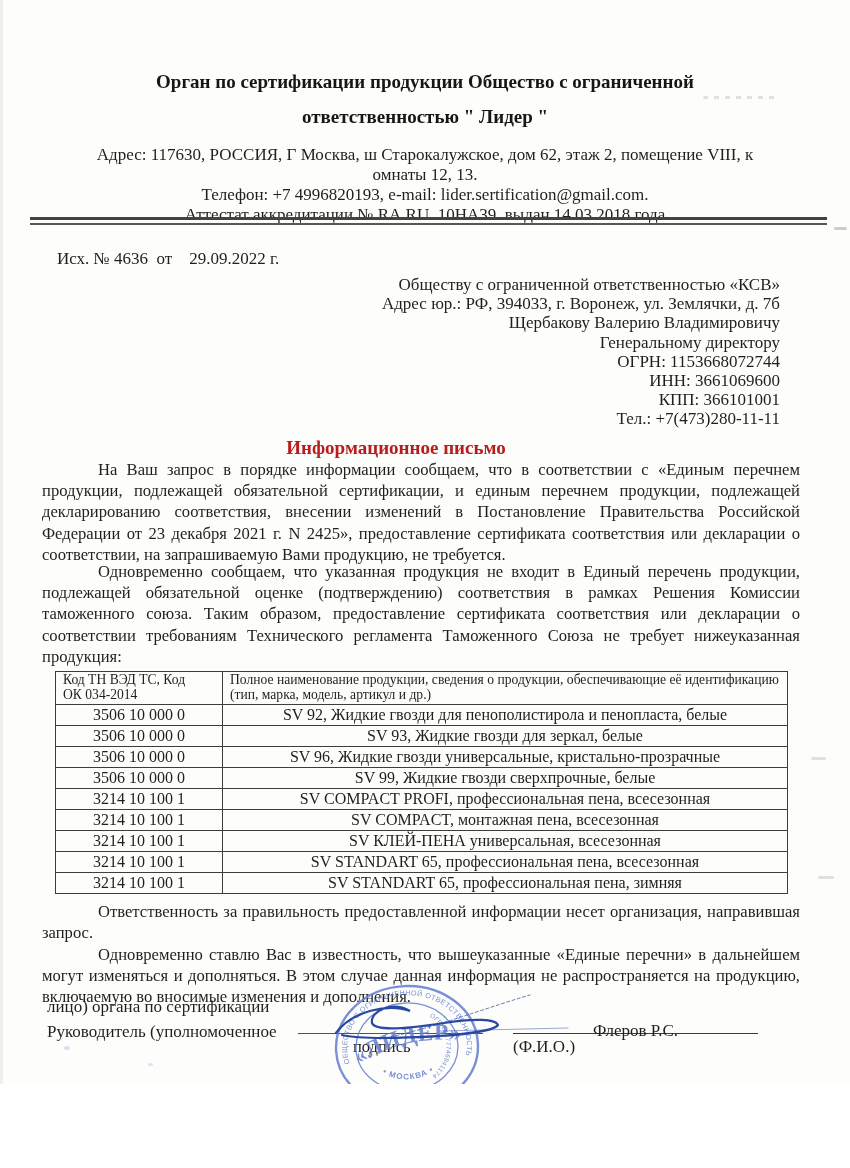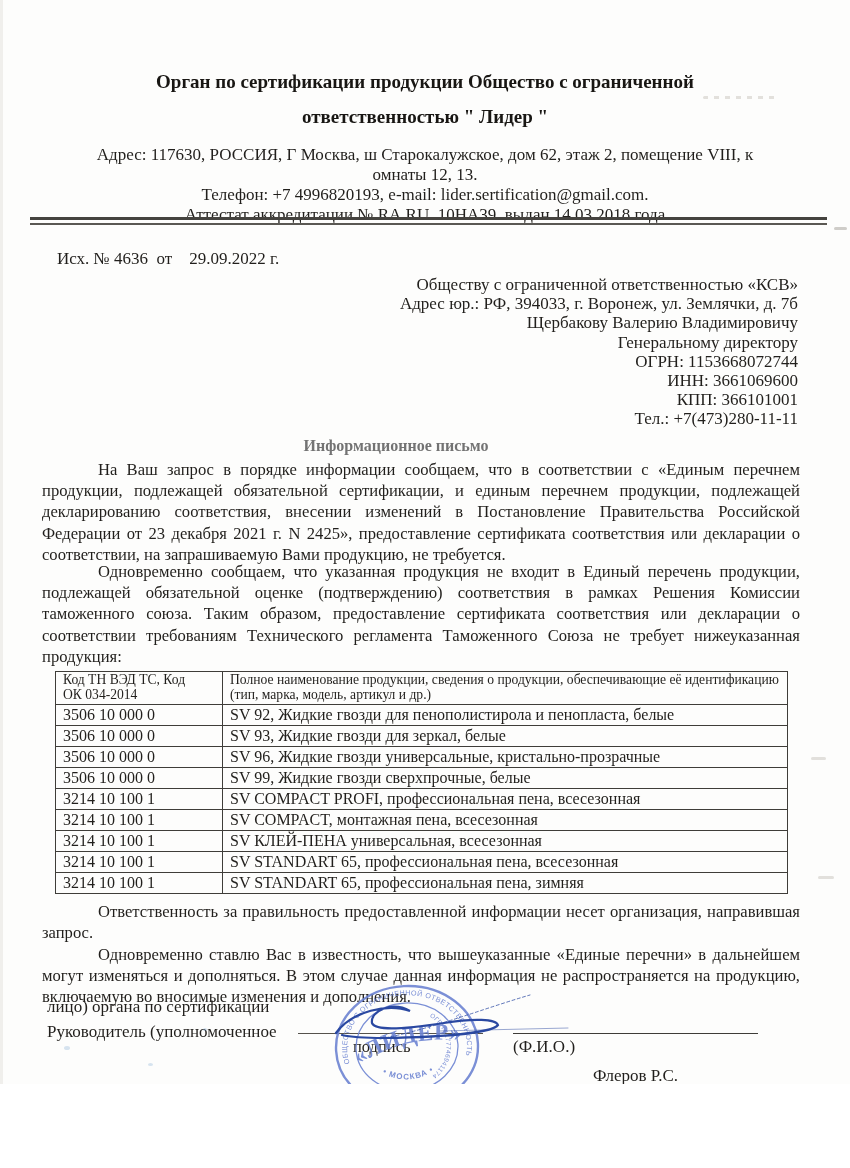--- a/index.html
+++ b/index.html
@@ -22,46 +22,46 @@
   .letterhead{position:absolute;top:64px;left:40px;width:770px;text-align:center;}
   .org-title{font-weight:bold;font-size:19px;line-height:35px;color:#181613;}
   .org-contacts{margin-top:11px;font-size:17px;line-height:20px;}
   .double-rule{
     position:absolute;top:217px;left:30px;width:797px;height:3px;
     border-top:3px solid #45433f;border-bottom:2px solid #5a5853;
   }
 
   
   .ref-line{position:absolute;top:249px;left:57px;font-size:17px;white-space:pre;}
-  .recipient{position:absolute;top:275px;right:52px;text-align:right;font-size:17px;line-height:19.2px;}
+  .recipient{position:absolute;top:275px;right:70px;text-align:right;font-size:17px;line-height:19.2px;}
 
   
   .subject{position:absolute;top:437px;left:0;width:792px;text-align:center;
-           font-weight:bold;font-size:16px;color:#737373;}
+           font-weight:bold;font-size:19px;color:#b91c1c;}
   .para{position:absolute;left:42px;width:758px;font-size:16.6px;line-height:21.2px;
         text-align:justify;text-indent:56px;margin:0;}
   #para1{top:459px;}
   #para2{top:561px;}
   #para3{top:901px;}
   #para4{top:944px;}
 
   
   .products{position:absolute;top:671px;left:55px;width:733px;border-collapse:collapse;}
-  .products th,.products td{border:1.4px solid #3f3d39;vertical-align:top;}
+  .products th,.products td{border:1.4px solid #3f3d39;vertical-align:top;text-align:center;}
   .products th{font-weight:normal;text-align:left;font-size:13.6px;line-height:14.8px;padding:1px 7px;}
   .products td{font-size:16px;line-height:19px;height:20px;padding:0 7px;white-space:nowrap;}
   .products .col-code{width:152px;}
 
   
   .sig-label{position:absolute;top:994px;left:47px;font-size:17px;line-height:25px;}
   .sig-line{position:absolute;height:0;border-top:1.4px solid #55524c;}
   #sig-line-left{top:1033px;left:298px;width:185px;}
   #sig-line-right{top:1033px;left:513px;width:245px;border-top-color:#3e3c38;}
   .sig-caption{position:absolute;top:1037px;left:353px;font-size:16.5px;}
-  .signer-name{position:absolute;top:1066px;left:513px;width:245px;text-align:center;font-size:17px;}
+  .signer-name{position:absolute;top:1021px;left:513px;width:245px;text-align:center;font-size:17px;}
   .signer-caption{position:absolute;top:1037px;left:513px;width:245px;text-align:left;font-size:17px;}
 
   
   .stamp{position:absolute;left:332px;top:983px;width:150px;height:130px;opacity:.9;}
   .scribble{position:absolute;left:322px;top:993px;width:250px;height:54px;}
 
   
   .art{position:absolute;opacity:.55;border-radius:2px;}
   #art-a{top:96px;left:703px;width:74px;height:3px;
          background:repeating-linear-gradient(90deg,#cdc9c2 0 5px,transparent 5px 11px);}

